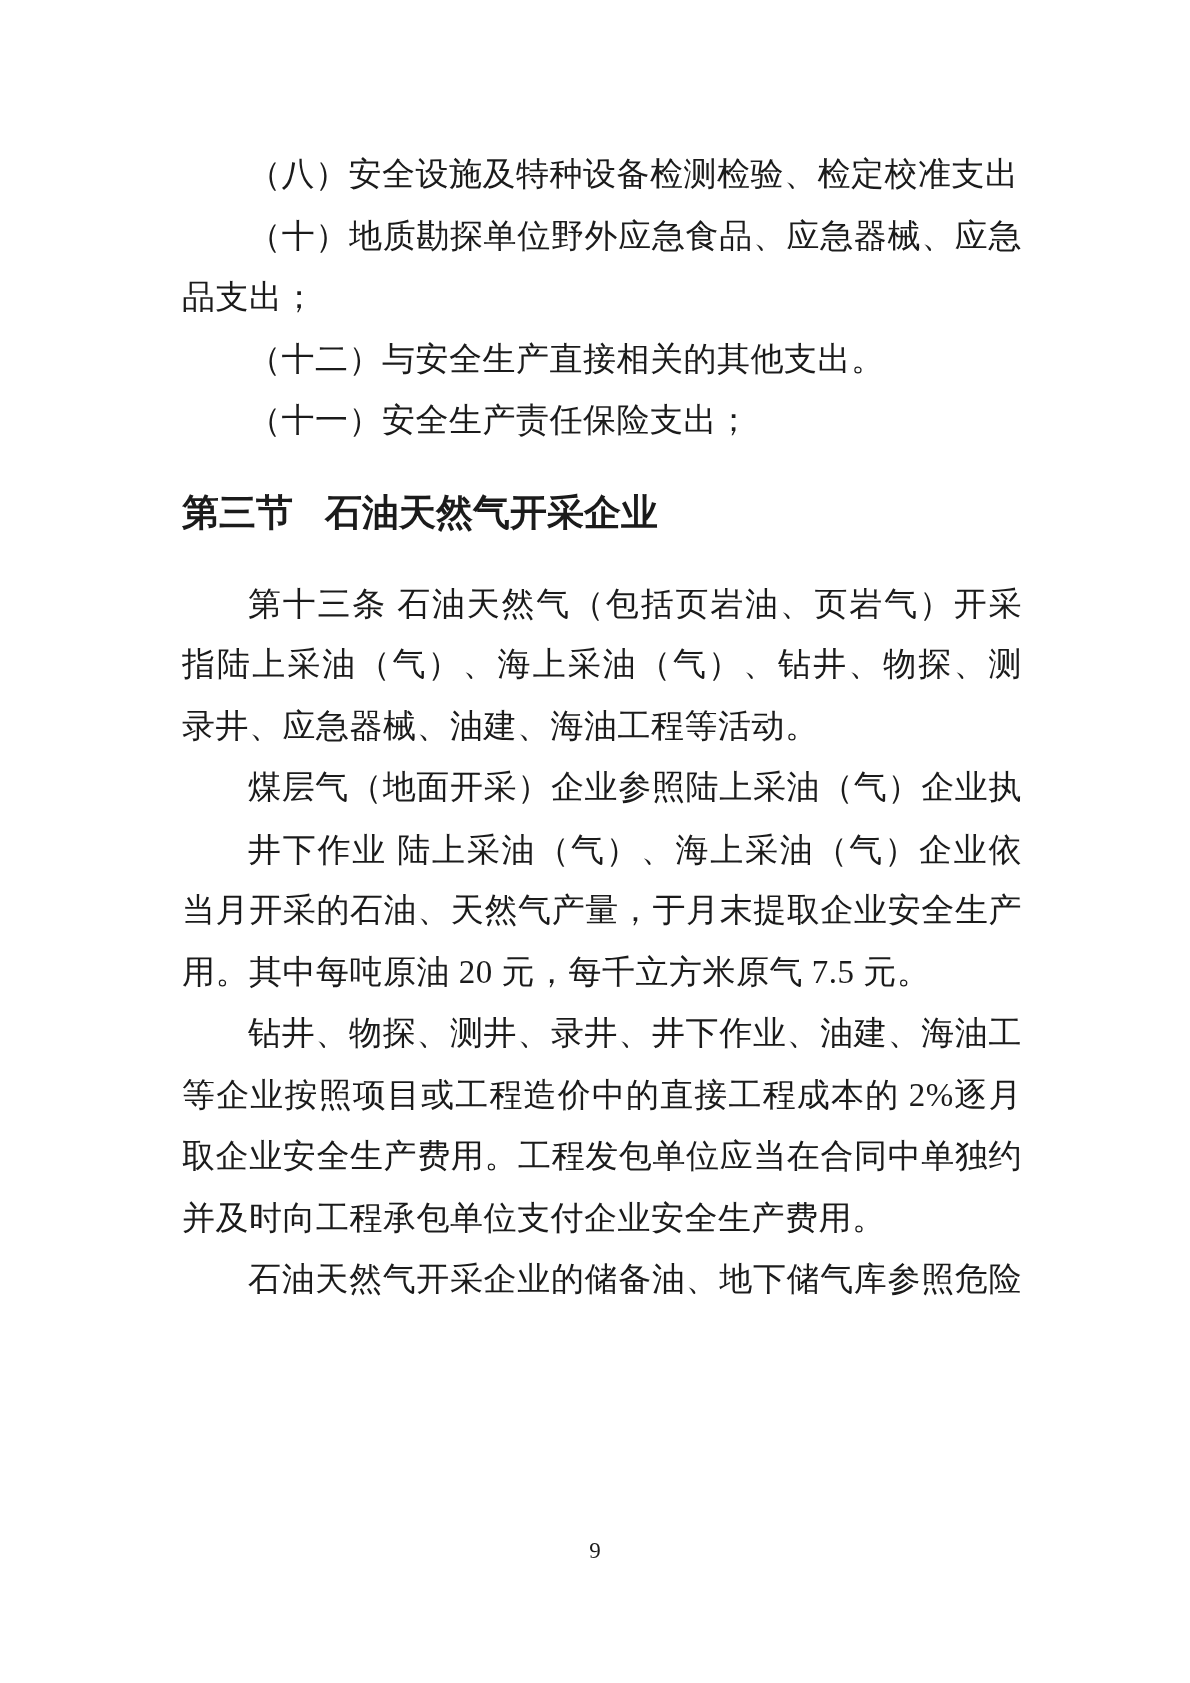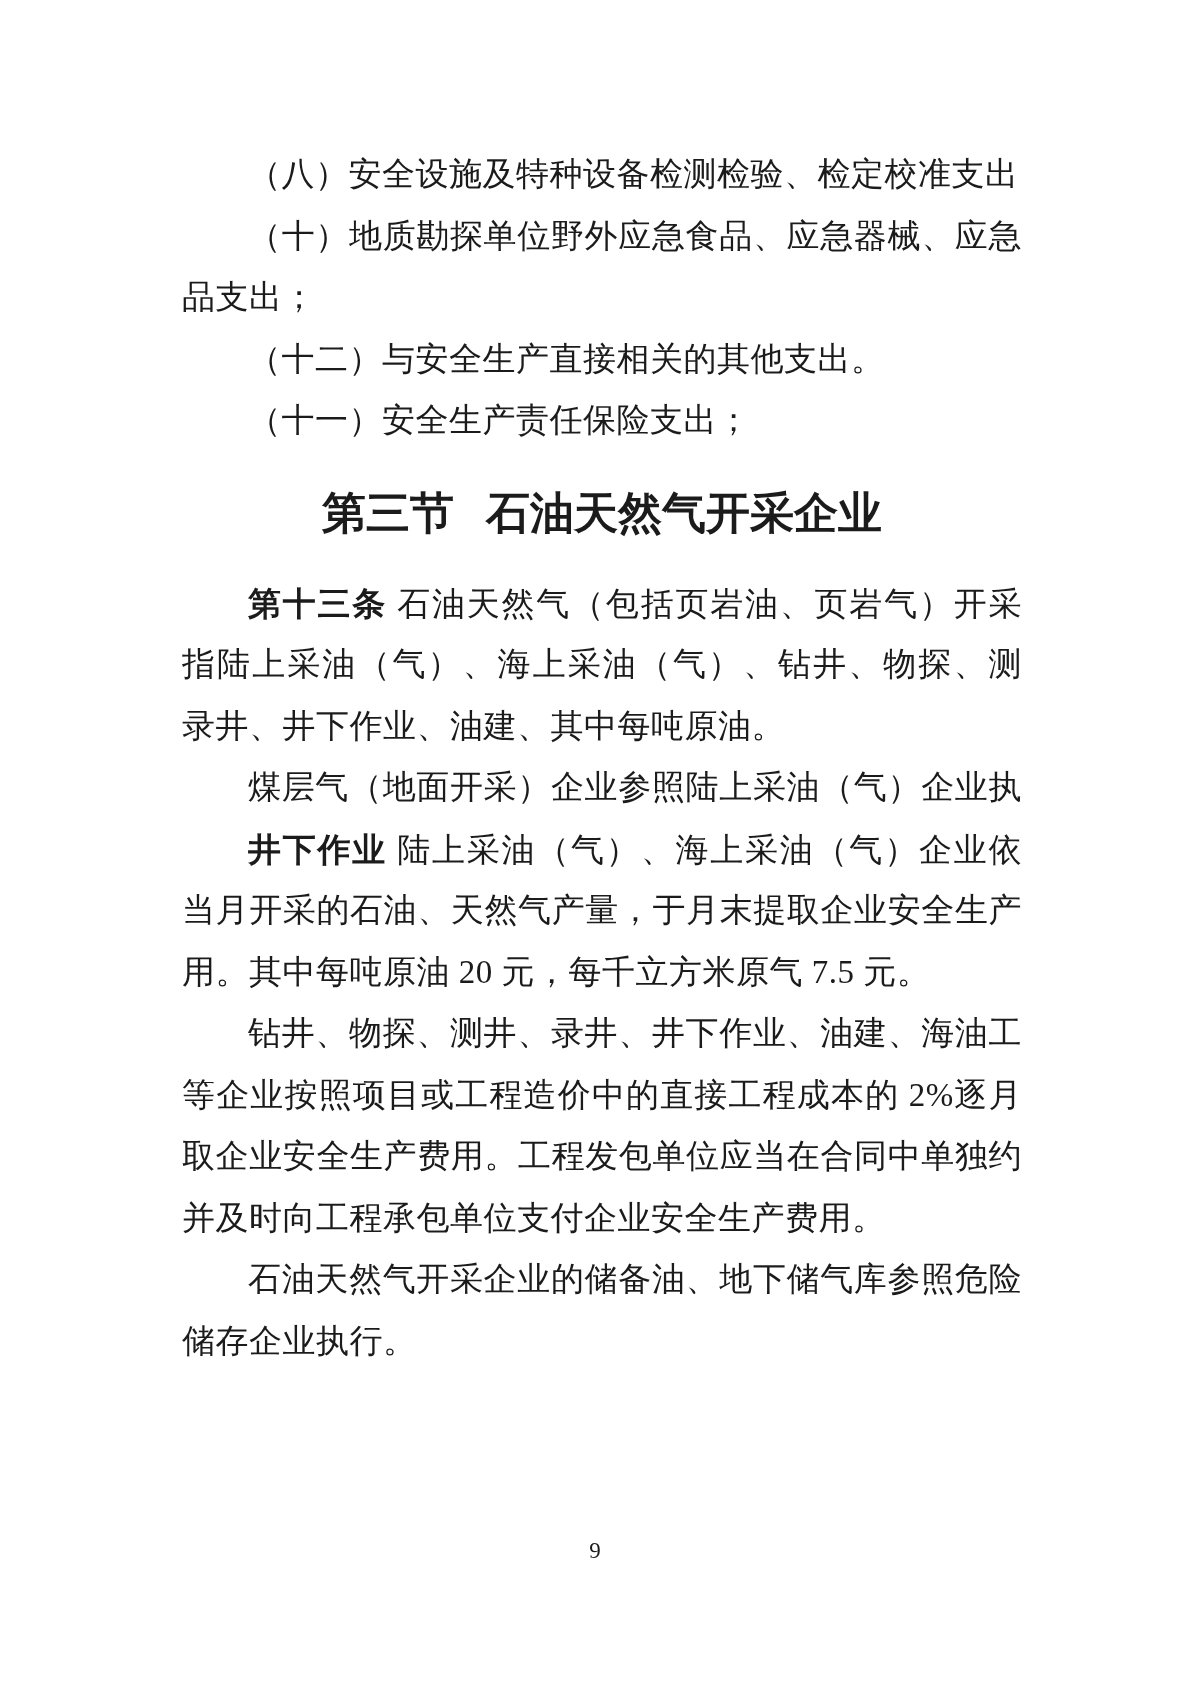--- a/index.html
+++ b/index.html
@@ -36,31 +36,31 @@
   }
   .indent {
     text-indent: 66px;
   }
   .stretch {
     white-space: normal;
     text-align: justify;
     text-align-last: justify;
   }
   .lead {
-    font-weight: bold;
+    font-weight: normal;
     font-family: "Liberation Sans", "DejaVu Sans", sans-serif;
     margin-right: 10px;
   }
   .heading {
     height: 62px;
     line-height: 62px;
     margin: 30px 0 29px 0;
-    text-align: center;
+    text-align: left;
     font-weight: bold;
-    font-size: 44px;
+    font-size: 37px;
     font-family: "Liberation Sans", "DejaVu Sans", sans-serif;
     white-space: nowrap;
   }
   .heading .sec-num {
     margin-right: 32px;
   }
   .page-num {
     position: absolute;
     left: 0;
     top: 1536px;
@@ -84,31 +84,30 @@
     <div class="line indent">（十一）安全生产责任保险支出；</div>
 
     <div class="heading">
       <span class="sec-num">第三节</span><span>石油天然气开采企业</span>
     </div>
 
     <div class="line indent stretch">
       <span class="lead">第十三条</span><span>石油天然气（包括页岩油、页岩气）开采是</span>
     </div>
     <div class="line stretch">指陆上采油（气）、海上采油（气）、钻井、物探、测井、</div>
-    <div class="line">录井、井下作业、油建、其中每吨原油。</div>
+    <div class="line">录井、应急器械、油建、海油工程等活动。</div>
     <div class="line indent stretch">煤层气（地面开采）企业参照陆上采油（气）企业执行。</div>
 
     <div class="line indent stretch">
       <span class="lead">井下作业</span><span>陆上采油（气）、海上采油（气）企业依据</span>
     </div>
     <div class="line stretch">当月开采的石油、天然气产量，于月末提取企业安全生产费</div>
     <div class="line">用。其中每吨原油 20 元，每千立方米原气 7.5 元。</div>
     <div class="line indent stretch">钻井、物探、测井、录井、井下作业、油建、海油工程</div>
     <div class="line stretch">等企业按照项目或工程造价中的直接工程成本的 2%逐月提</div>
     <div class="line stretch">取企业安全生产费用。工程发包单位应当在合同中单独约定</div>
     <div class="line">并及时向工程承包单位支付企业安全生产费用。</div>
     <div class="line indent stretch">石油天然气开采企业的储备油、地下储气库参照危险品</div>
-    <div class="line">储存企业执行。</div>
 
   </div>
 
   <div class="page-num">9</div>
 </div>
 
 </body></html>

